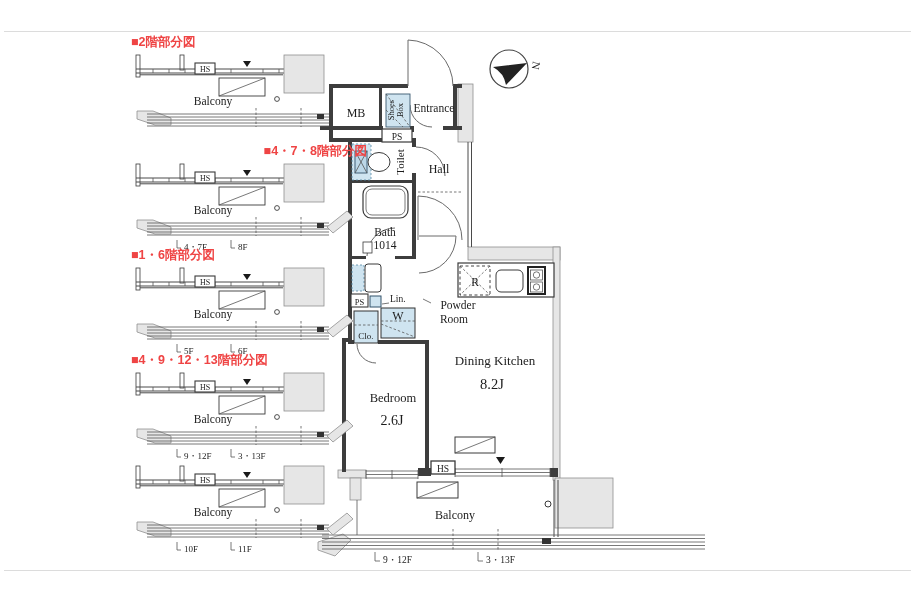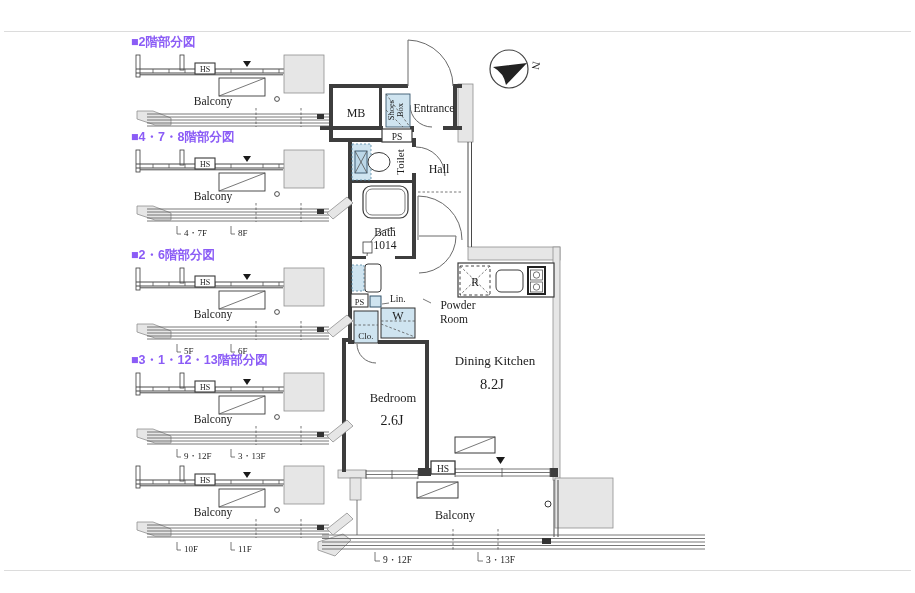--- a/index.html
+++ b/index.html
@@ -1,21 +1,21 @@
 <!DOCTYPE html>
 <html><head>
 <meta charset="utf-8">
 <style>
   html,body{margin:0;padding:0;background:#fff;}
   .canvas{position:relative;width:915px;height:593px;background:#ffffff;overflow:hidden;
           font-family:"Liberation Serif",serif;}
   .rule{position:absolute;left:4px;right:4px;height:1px;background:#dcdcdc;}
   .left-col{position:absolute;left:0;top:0;width:0;height:0;}
   .mini{position:absolute;left:131px;width:236px;}
-  .mini-title{font:bold 12.5px "Liberation Sans",sans-serif;color:#8b5cf6;margin:0 0 1px 0;white-space:nowrap;}
+  .mini-title{font:bold 12.5px "Liberation Sans",sans-serif;color:#ef4444;margin:0 0 1px 0;white-space:nowrap;}
   .main-wrap{position:absolute;left:315px;top:30px;}
   svg{display:block;}
   .ser{font-family:"Liberation Serif",serif;fill:#1c1c1c;}
   .wall{fill:#3d3d3d;stroke:none;}
   .gray{fill:#e6e6e6;stroke:#8f8f8f;stroke-width:0.8;}
   .blue{fill:#cfe4f0;}
   .ln{stroke:#4a4a4a;fill:none;stroke-width:1;}
   .thin{stroke:#555;fill:none;stroke-width:0.8;}
   .door{stroke:#6a6a6a;fill:none;stroke-width:1;}
   .fx{fill:#ffffff;stroke:#3a3a3a;}
@@ -208,21 +208,21 @@
 
         <polygon points="6,59 22,59 40,66 40,73 24,73 6,67" class="gray" stroke="#444"></polygon>
 
         <path class="thin" d="M16 62 H198 M16 65 H198 M16 68 H198 M16 71 H198 M16 74 H198"></path>
         <path class="thin dash" d="M125 56 V75 M170 56 V75"></path>
         <rect x="186" y="62" width="7" height="5" fill="#333"></rect>
 
       </svg>
     </div>
 
-    <div class="mini" style="top: 129px;">
+    <div class="mini" style="top: 143px; text-align: right;">
       <div class="mini-title">■4・7・8階部分図</div>
       <svg width="228" height="90" viewBox="0 0 228 90">
 
         <rect x="5" y="3" width="4" height="22" class="fx" stroke-width="0.8"></rect>
         <rect x="49" y="3" width="4" height="15" class="fx" stroke-width="0.8"></rect>
 
         <path class="ln" d="M5 17 H155 M5 21 H155 M9 22.8 H152"></path>
         <path class="thin" d="M22 17 V21 M38 17 V21 M54 17 V21 M84 17 V21 M100 17 V21 M132 17 V21 M148 17 V21"></path>
 
         <rect x="64" y="11" width="20" height="11" class="fx" stroke-width="1.1"></rect>
@@ -250,21 +250,21 @@
           <text x="7" y="9.5" class="ser" font-size="9">4・7F</text>
         </g>
         <g transform="translate(100,79)">
           <polyline points="0,0 0,8 4,8" class="thin"></polyline>
           <text x="7" y="9.5" class="ser" font-size="9">8F</text>
         </g>
       </svg>
     </div>
 
     <div class="mini" style="top: 247px;">
-      <div class="mini-title">■2・6階部分図</div>
+      <div class="mini-title">■1・6階部分図</div>
       <svg width="228" height="90" viewBox="0 0 228 90">
 
         <rect x="5" y="3" width="4" height="22" class="fx" stroke-width="0.8"></rect>
         <rect x="49" y="3" width="4" height="15" class="fx" stroke-width="0.8"></rect>
 
         <path class="ln" d="M5 17 H155 M5 21 H155 M9 22.8 H152"></path>
         <path class="thin" d="M22 17 V21 M38 17 V21 M54 17 V21 M84 17 V21 M100 17 V21 M132 17 V21 M148 17 V21"></path>
 
         <rect x="64" y="11" width="20" height="11" class="fx" stroke-width="1.1"></rect>
         <text x="74" y="19.5" class="ser" font-size="8" text-anchor="middle">HS</text>
@@ -291,21 +291,21 @@
           <text x="7" y="9.5" class="ser" font-size="9">5F</text>
         </g>
         <g transform="translate(100,79)">
           <polyline points="0,0 0,8 4,8" class="thin"></polyline>
           <text x="7" y="9.5" class="ser" font-size="9">6F</text>
         </g>
       </svg>
     </div>
 
     <div class="mini" style="top: 352px;">
-      <div class="mini-title">■3・1・12・13階部分図</div>
+      <div class="mini-title">■4・9・12・13階部分図</div>
       <svg width="228" height="90" viewBox="0 0 228 90">
 
         <rect x="5" y="3" width="4" height="22" class="fx" stroke-width="0.8"></rect>
         <rect x="49" y="3" width="4" height="15" class="fx" stroke-width="0.8"></rect>
 
         <path class="ln" d="M5 17 H155 M5 21 H155 M9 22.8 H152"></path>
         <path class="thin" d="M22 17 V21 M38 17 V21 M54 17 V21 M84 17 V21 M100 17 V21 M132 17 V21 M148 17 V21"></path>
 
         <rect x="64" y="11" width="20" height="11" class="fx" stroke-width="1.1"></rect>
         <text x="74" y="19.5" class="ser" font-size="8" text-anchor="middle">HS</text>

